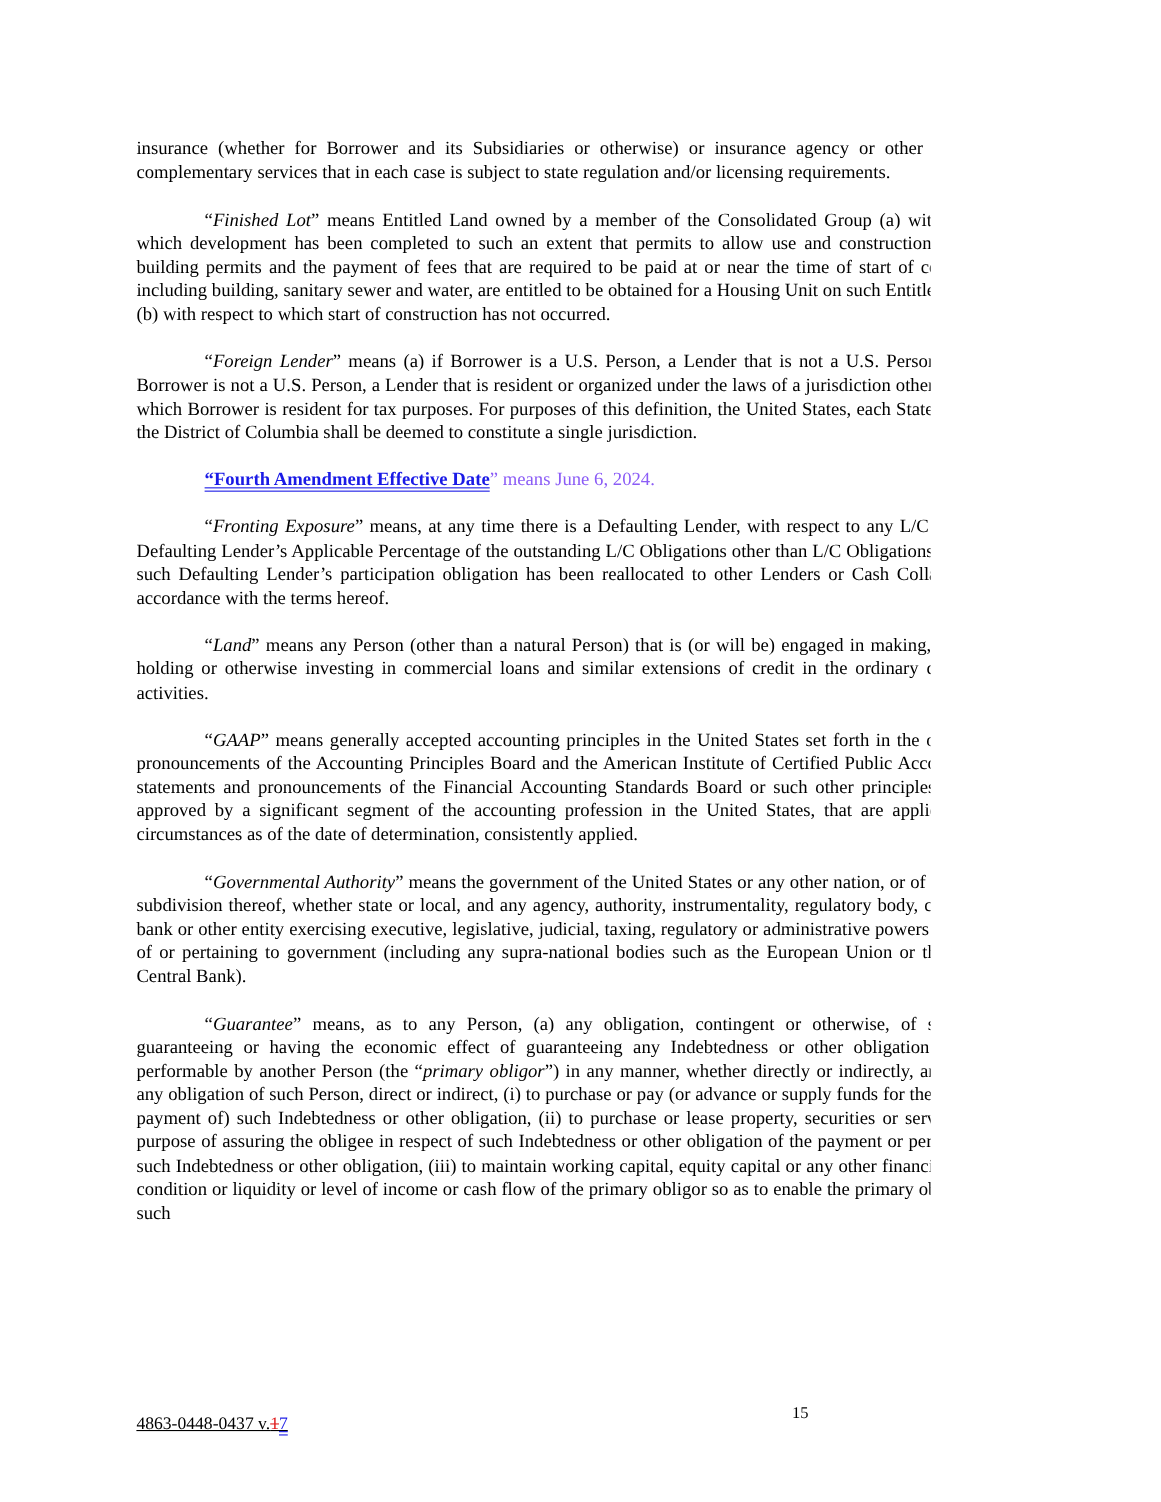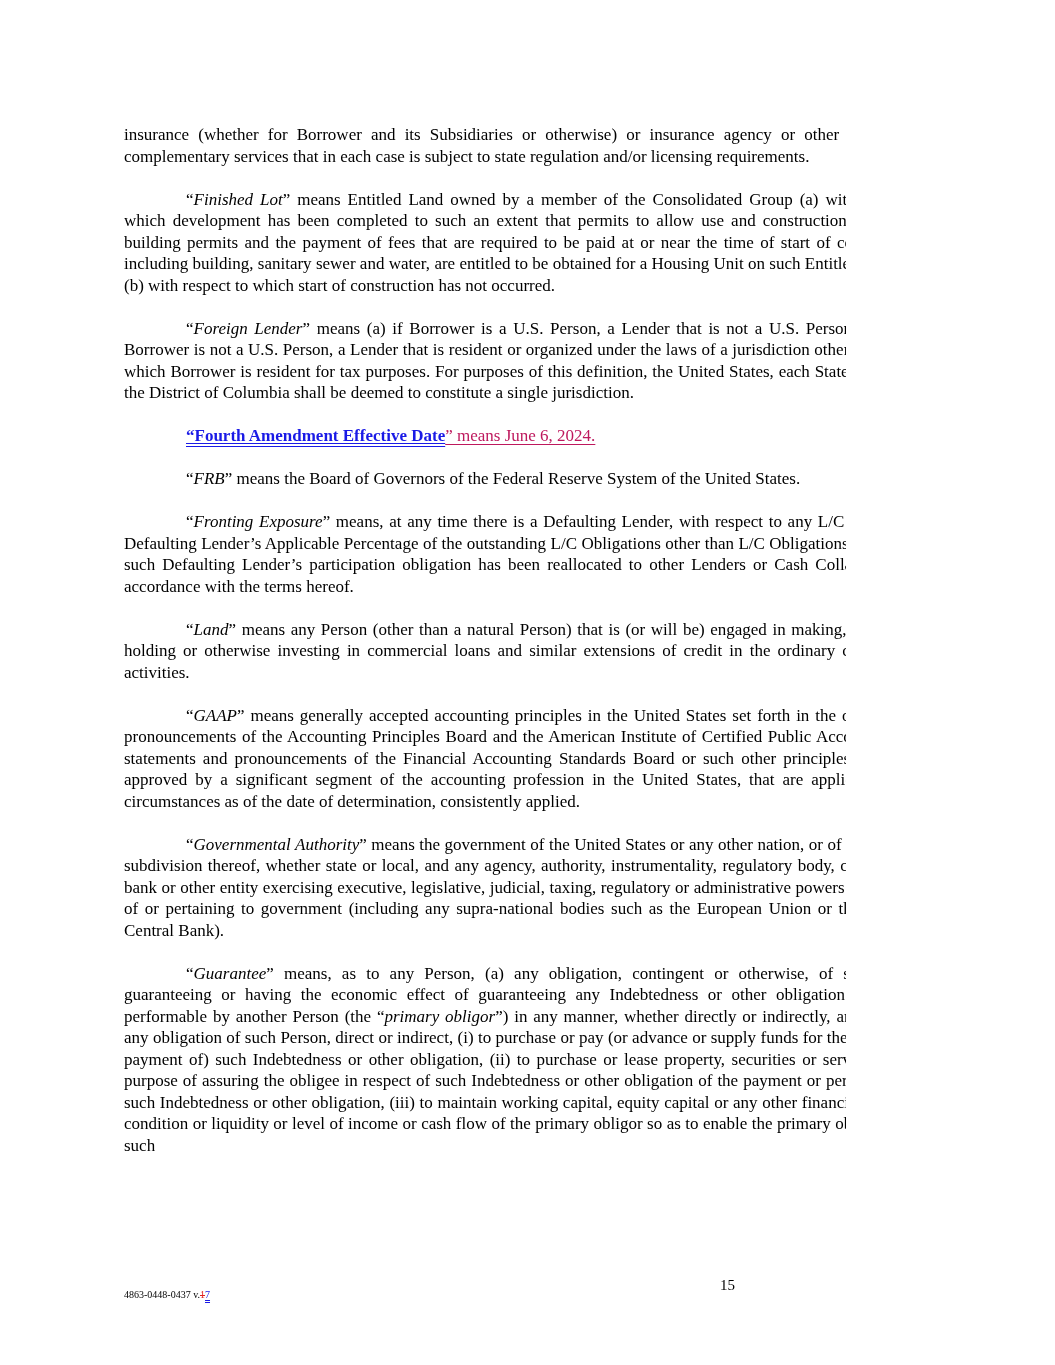--- a/index.html
+++ b/index.html
@@ -33,38 +33,38 @@
   }
   .content p.continues {
     text-align-last: justify;
   }
   .r-normal { }
   .r-term {
     font-weight: normal;
     font-style: italic;
   }
   .r-ins {
-    color: #be185d;
-    text-decoration: underline;
+    color: #8b5cf6;
     text-underline-offset: 3px;
   }
   .r-term-ins {
     font-weight: bold;
     color: #1a1ae6;
     text-decoration: underline;
     text-decoration-style: double;
     text-underline-offset: 2px;
   }
   .footer-id {
     position: absolute;
     left: 124px;
     top: 1286px;
-    font-size: 10px;
+    font-size: 16px;
     line-height: 17px;
     color: #000000;
+    text-decoration: underline;
   }
   .v-del {
     color: #e02020;
     text-decoration: line-through;
   }
   .v-ins {
     color: #1a1ae6;
     text-decoration: underline;
     text-decoration-style: double;
     text-underline-offset: 2px;
@@ -82,21 +82,20 @@
 <body>
 
 <div class="page">
 
   <div class="content">
 
   <p class=""><span class="r-normal">insurance (whether for Borrower and its Subsidiaries or otherwise) or insurance agency or other ancillary or complementary services that in each case is subject to state regulation and/or licensing requirements.</span></p>
       <p class="indent"><span class="r-normal">“</span><span class="r-term">Finished Lot</span><span class="r-normal">” means Entitled Land owned by a member of the Consolidated Group (a) with respect to which development has been completed to such an extent that permits to allow use and construction (other than building permits and the payment of fees that are required to be paid at or near the time of start of construction), including building, sanitary sewer and water, are entitled to be obtained for a Housing Unit on such Entitled Land, and (b) with respect to which start of construction has not occurred.</span></p>
       <p class="indent"><span class="r-normal">“</span><span class="r-term">Foreign Lender</span><span class="r-normal">” means (a) if Borrower is a U.S. Person, a Lender that is not a U.S. Person, and (b) if Borrower is not a U.S. Person, a Lender that is resident or organized under the laws of a jurisdiction other than that in which Borrower is resident for tax purposes. For purposes of this definition, the United States, each State thereof and the District of Columbia shall be deemed to constitute a single jurisdiction.</span></p>
       <p class="indent"><span class="r-term-ins">“Fourth Amendment Effective Date</span><span class="r-ins">” means June 6, 2024.</span></p>
-      <p class="indent"><span class="r-normal">“</span><span class="r-term">FRB</span><span class="r-normal">” means the Board of Governors of the Federal Reserve System of the United States.</span></p>
       <p class="indent"><span class="r-normal">“</span><span class="r-term">Fronting Exposure</span><span class="r-normal">” means, at any time there is a Defaulting Lender, with respect to any L/C Issuer, such Defaulting Lender’s Applicable Percentage of the outstanding L/C Obligations other than L/C Obligations as to which such Defaulting Lender’s participation obligation has been reallocated to other Lenders or Cash Collateralized in accordance with the terms hereof.</span></p>
       <p class="indent"><span class="r-normal">“</span><span class="r-term">Land</span><span class="r-normal">” means any Person (other than a natural Person) that is (or will be) engaged in making, purchasing, holding or otherwise investing in commercial loans and similar extensions of credit in the ordinary course of its activities.</span></p>
       <p class="indent"><span class="r-normal">“</span><span class="r-term">GAAP</span><span class="r-normal">” means generally accepted accounting principles in the United States set forth in the opinions and pronouncements of the Accounting Principles Board and the American Institute of Certified Public Accountants and statements and pronouncements of the Financial Accounting Standards Board or such other principles as may be approved by a significant segment of the accounting profession in the United States, that are applicable to the circumstances as of the date of determination, consistently applied.</span></p>
       <p class="indent"><span class="r-normal">“</span><span class="r-term">Governmental Authority</span><span class="r-normal">” means the government of the United States or any other nation, or of any political subdivision thereof, whether state or local, and any agency, authority, instrumentality, regulatory body, court, central bank or other entity exercising executive, legislative, judicial, taxing, regulatory or administrative powers or functions of or pertaining to government (including any supra-national bodies such as the European Union or the European Central Bank).</span></p>
       <p class="indent continues"><span class="r-normal">“</span><span class="r-term">Guarantee</span><span class="r-normal">” means, as to any Person, (a) any obligation, contingent or otherwise, of such Person guaranteeing or having the economic effect of guaranteeing any Indebtedness or other obligation payable or performable by another Person (the “</span><span class="r-term">primary obligor</span><span class="r-normal">”) in any manner, whether directly or indirectly, and including any obligation of such Person, direct or indirect, (i) to purchase or pay (or advance or supply funds for the purchase or payment of) such Indebtedness or other obligation, (ii) to purchase or lease property, securities or services for the purpose of assuring the obligee in respect of such Indebtedness or other obligation of the payment or performance of such Indebtedness or other obligation, (iii) to maintain working capital, equity capital or any other financial statement condition or liquidity or level of income or cash flow of the primary obligor so as to enable the primary obligor to pay such</span></p>
     </div>
 
   <div class="footer-id"><span>4863-0448-0437 v.</span><span class="v-del">1</span><span class="v-ins">7</span></div>
 
   <div class="page-num">15</div>

